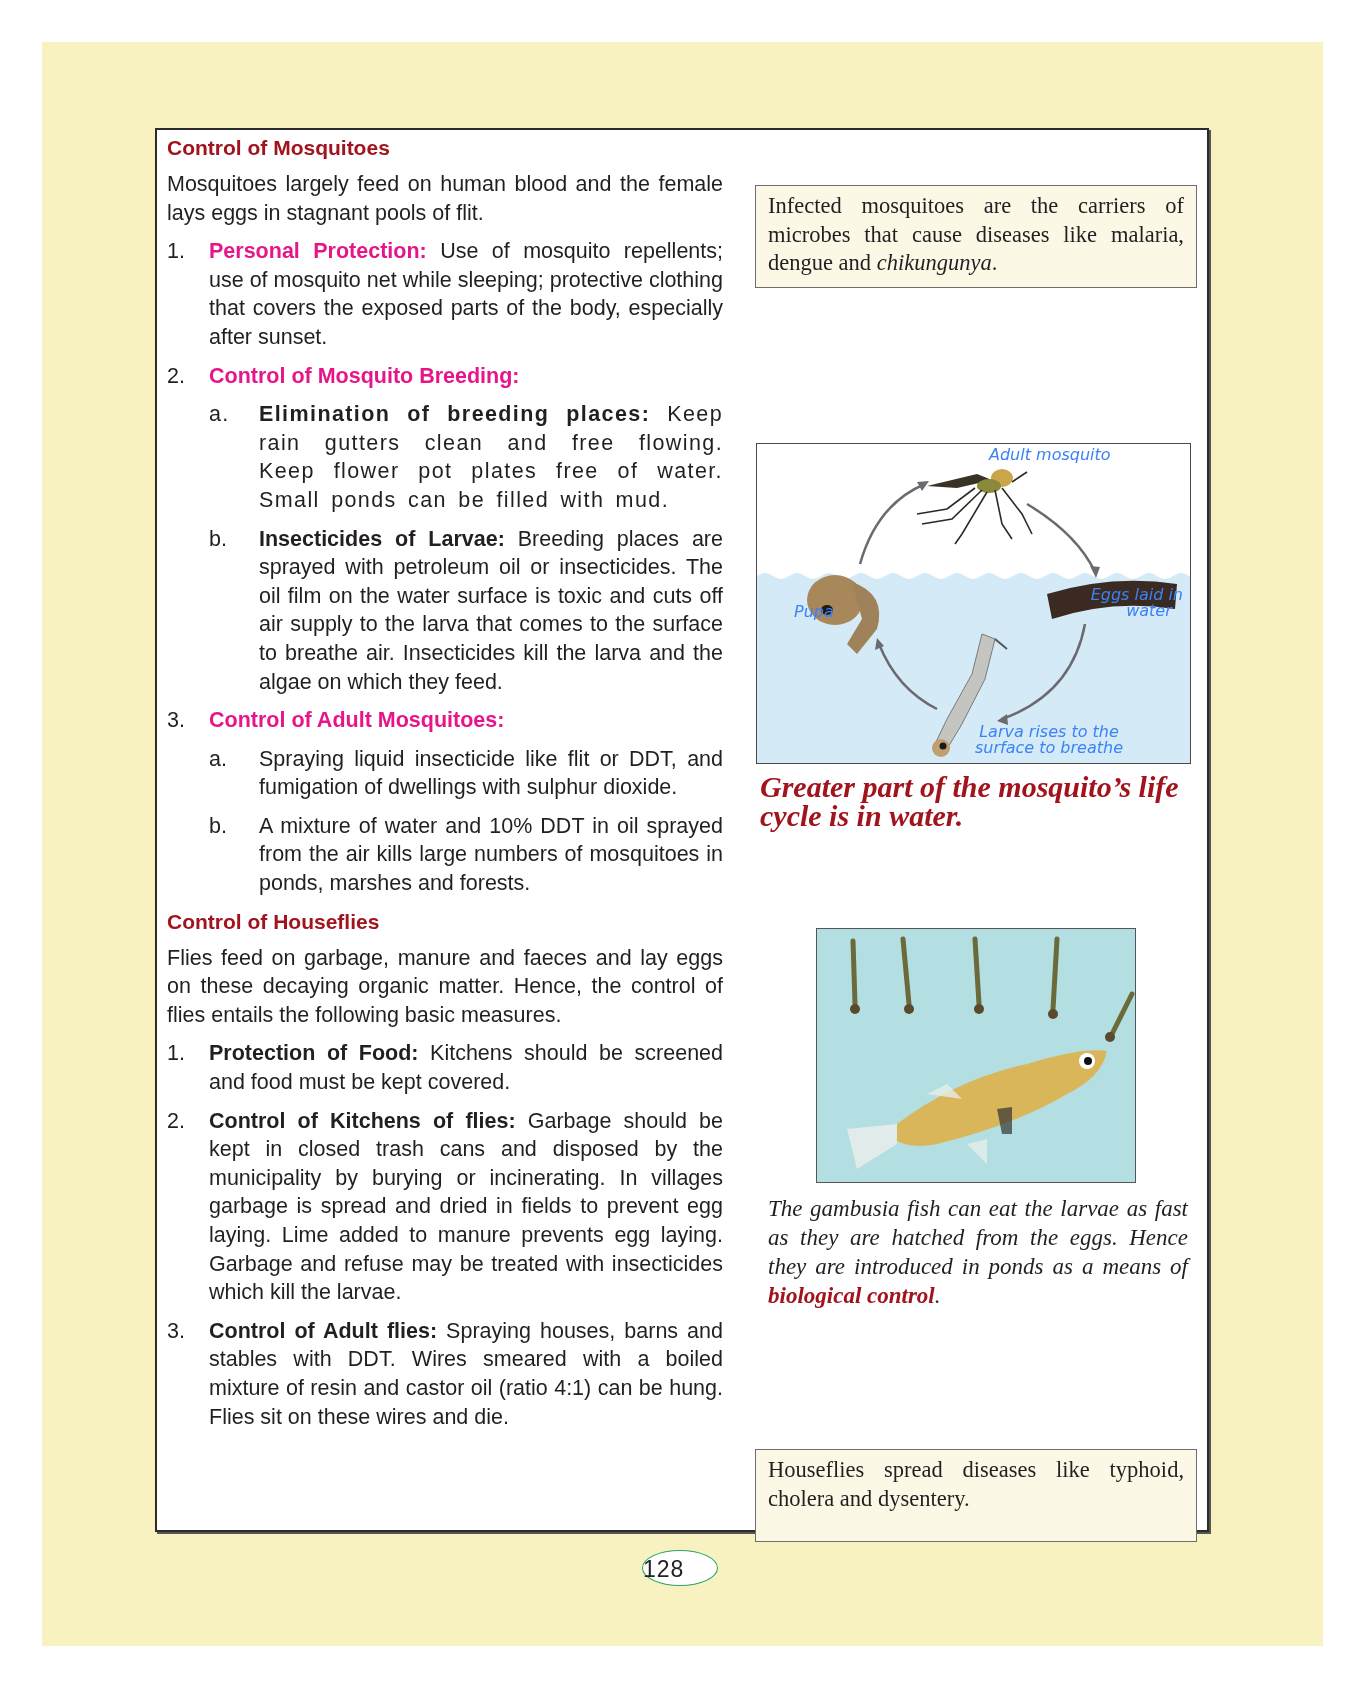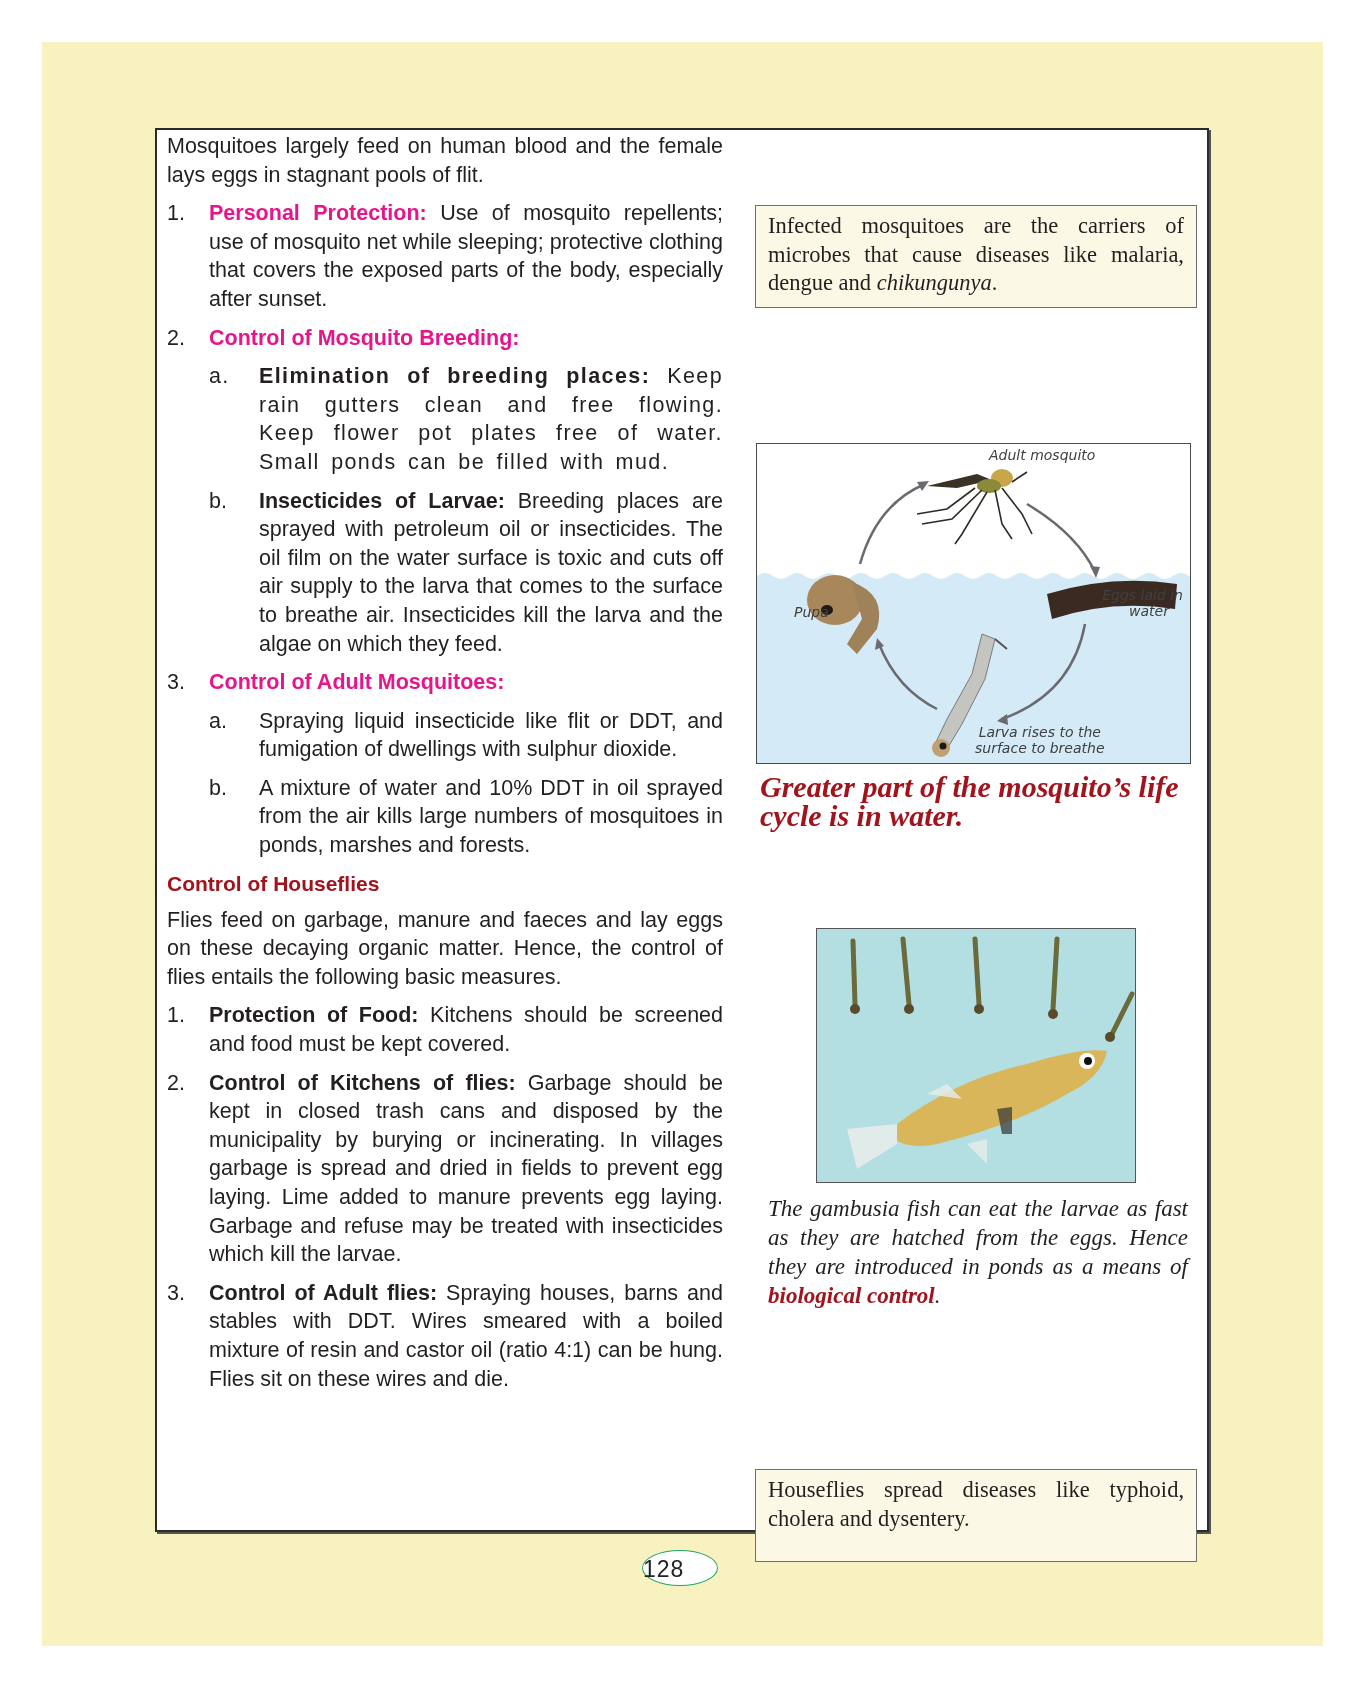--- a/index.html
+++ b/index.html
@@ -15,44 +15,45 @@
   .p { font-size:21.5px; line-height:28.6px; text-align:justify; margin:0 0 10px 0; }
   .item { position:relative; padding-left:42px; font-size:21.5px; line-height:28.6px; text-align:justify; margin:0 0 10px 0; }
   .item .num { position:absolute; left:0; top:0; }
   .sub { position:relative; padding-left:92px; font-size:21.5px; line-height:28.6px; text-align:justify; margin:0 0 10px 0; }
   .sub .num { position:absolute; left:42px; top:0; }
   .magenta { color:#e6158a; font-weight:bold; }
   .bold { font-weight:bold; }
   .spread { letter-spacing:1.4px; word-spacing:4px; }
 
   .infobox { position:absolute; background:#fbf8e6; border:1.5px solid #6e6e6e; padding:6px 12px; box-sizing:border-box;
-             font-size:22.5px; line-height:28.5px; text-align:justify;margin-top:20px; }
+             font-size:22.5px; line-height:28.5px; text-align:justify; }
   .infobox1 { left:755px; top:185px; width:442px; height:103px; }
   .infobox2 { left:755px; top:1449px; width:442px; height:93px; }
 
   .diagram { position:absolute; left:756px; top:443px; width:435px; height:321px; border:1.5px solid #4a4a4a; box-sizing:border-box; overflow:hidden; background:#fff; }
   .diagram svg { display:block; }
-  .diag-label { position:absolute; font-family:"DejaVu Sans", sans-serif; font-style:italic; font-size:14px; color:#404040; line-height:16px; }
+  .diag-label { position:absolute; font-family:"DejaVu Sans", sans-serif; font-style:italic; font-size:16px; color:#3b82f6; line-height:16px; }
 
   .caption-red { position:absolute; left:760px; top:772px; width:440px; font-family:"Liberation Serif", serif; font-style:italic; font-weight:bold;
                  color:#a1131d; font-size:30px; line-height:29px; }
   .fish-photo { position:absolute; left:816px; top:928px; width:320px; height:255px; border:1.5px solid #555; box-sizing:border-box; overflow:hidden; background:#b3dfe2; }
   .caption-fish { position:absolute; left:768px; top:1194px; width:420px; font-family:"Liberation Serif", serif; font-style:italic; font-size:23px; line-height:29px; color:#231f20; text-align:justify; }
   .caption-fish .em { color:#a1131d; font-weight:bold; }
 
   .pageno { position:absolute; left:642px; top:1550px; width:76px; height:36px; border:1.5px solid #2aa36b; border-radius:50%; background:#ffffff;
             font-family:"Liberation Sans", sans-serif; font-size:23px; line-height:36px; text-align:left; color:#222; box-sizing:border-box; letter-spacing:1px; }
 </style>
 </head>
 <body>
 
 <div class="page"></div>
 <div class="frame"></div>
 
 <div class="left sans">
+  <div class="h-red">Control of Mosquitoes</div>
   <p class="p">Mosquitoes largely feed on human blood and the female lays eggs in stagnant pools of flit.</p>
 
   <div class="item">
     <span class="num">1.</span>
     <span class="magenta">Personal Protection:</span><span> Use of mosquito repellents; use of mosquito net while sleeping; protective clothing that covers the exposed parts of the body, especially after sunset.</span>
   </div>
 
   <div class="item">
     <span class="num">2.</span>
     <span class="magenta">Control of Mosquito Breeding:</span>

